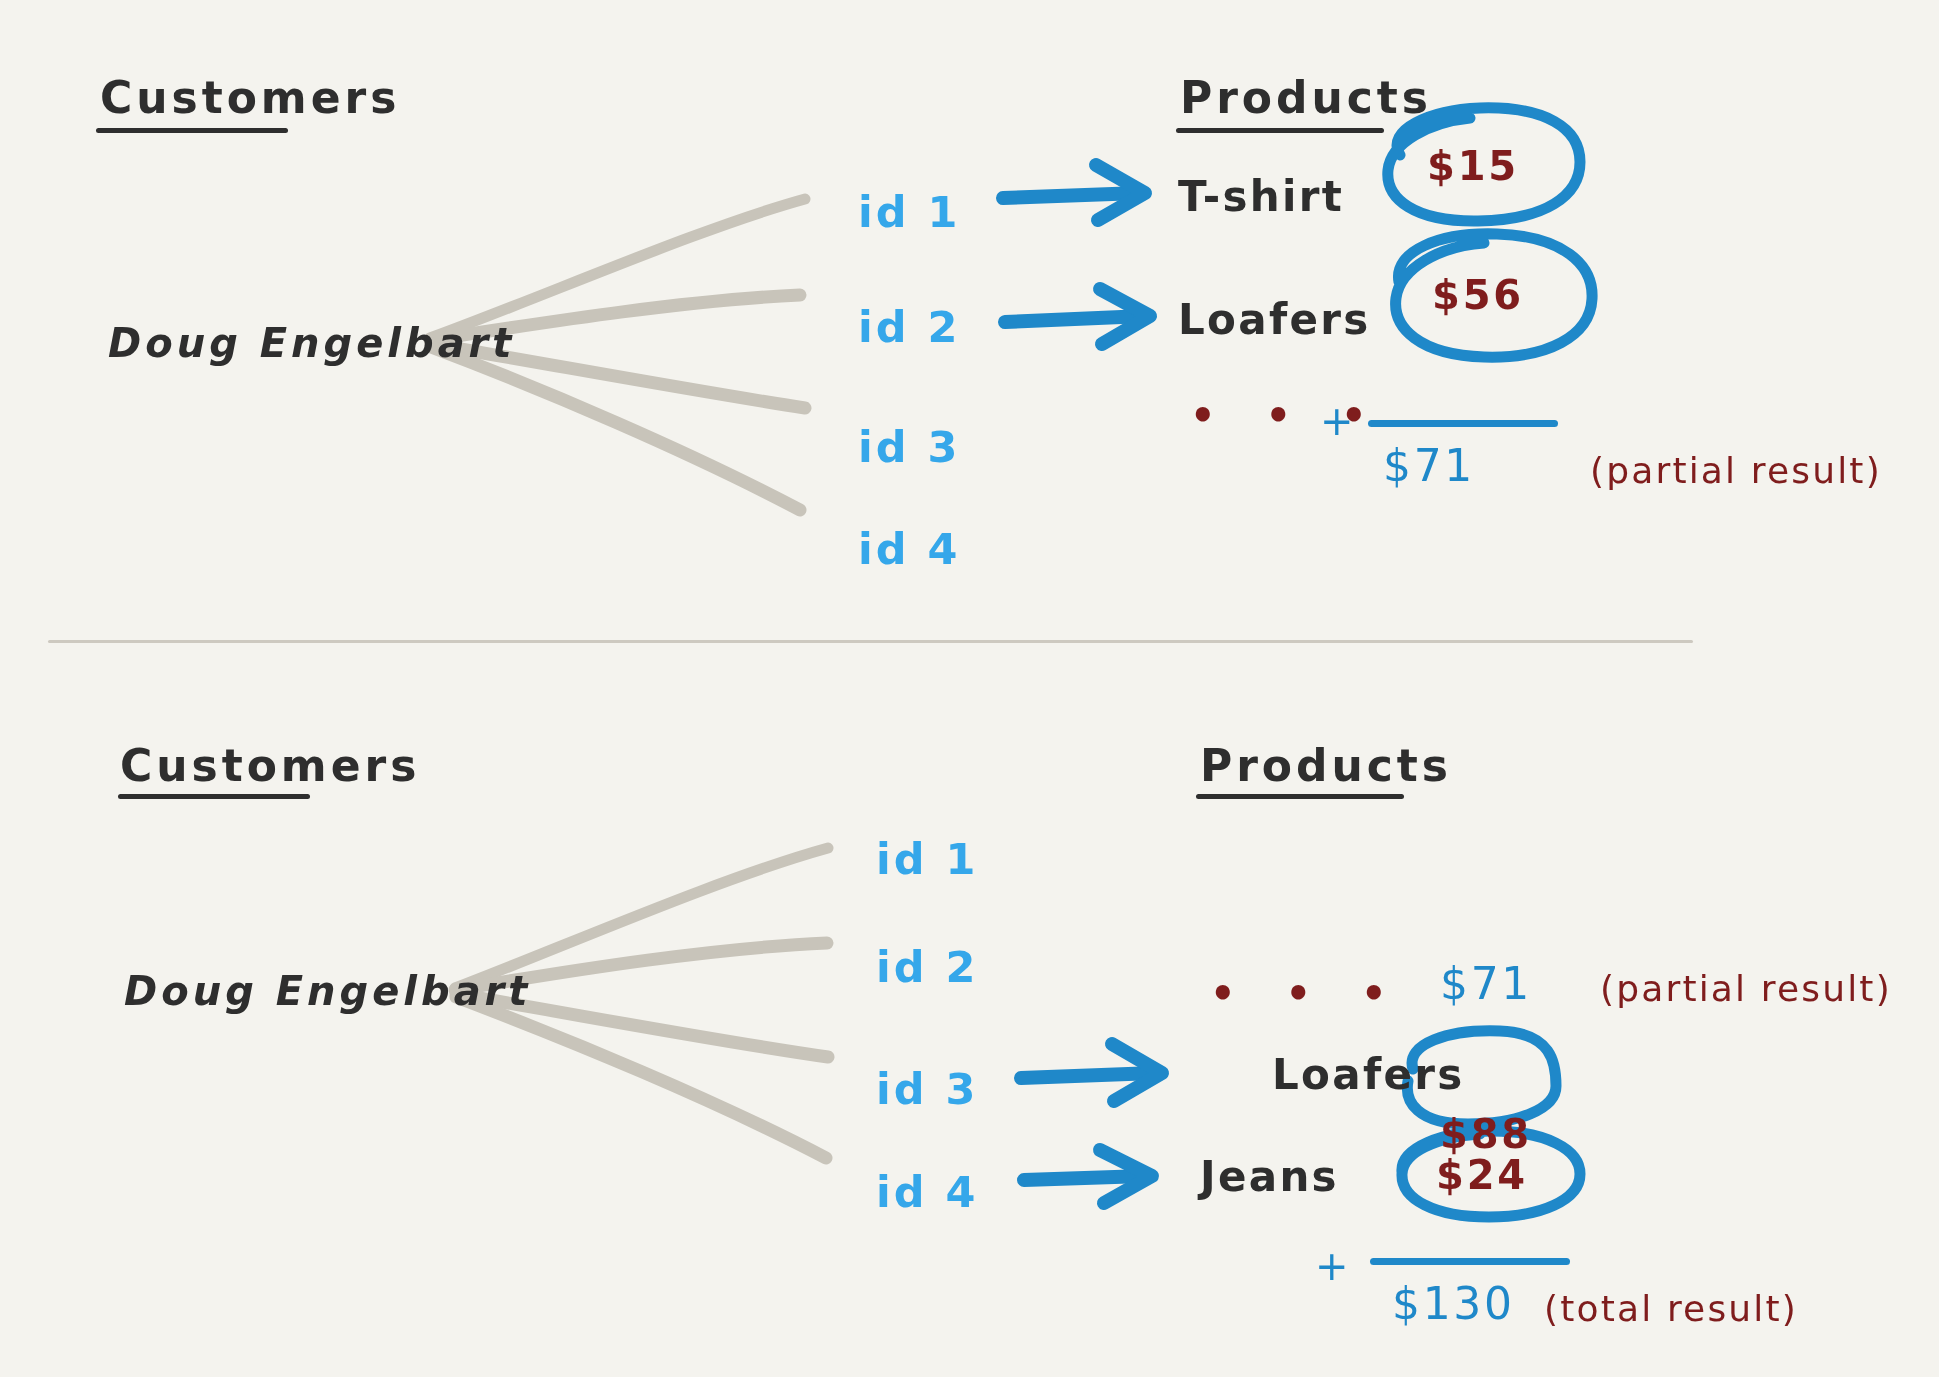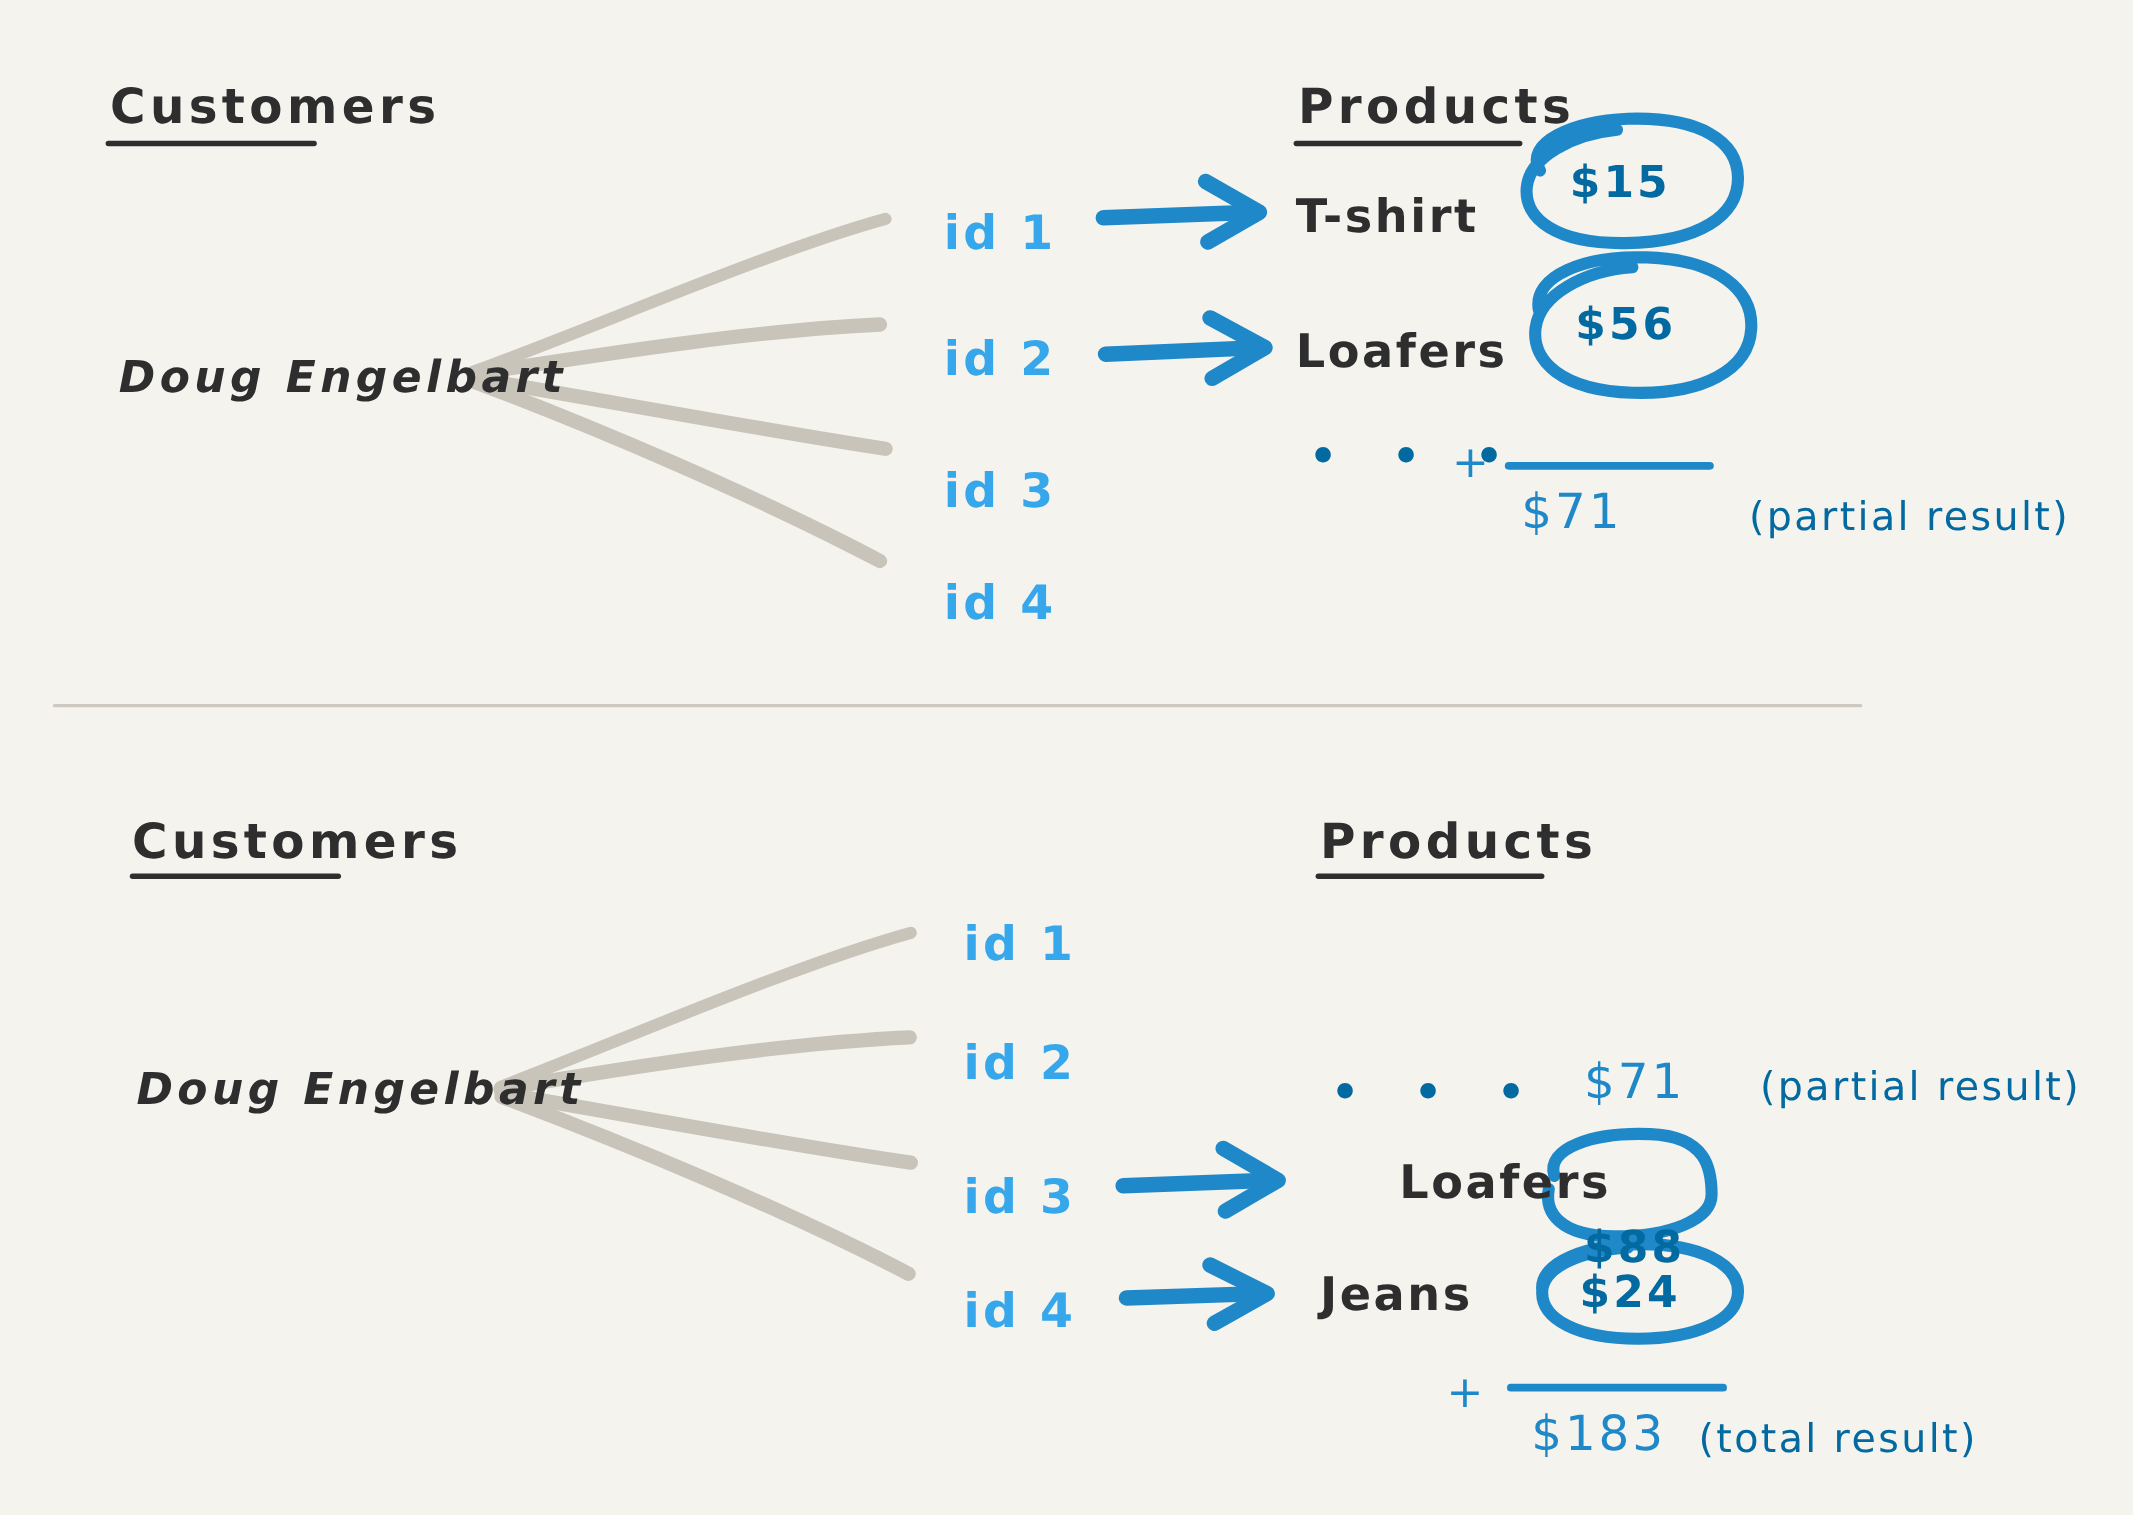--- a/index.html
+++ b/index.html
@@ -20,21 +20,21 @@
   .hand {
     font-family: "DejaVu Sans", sans-serif;
     font-weight: 600;
     letter-spacing: 0.06em;
     white-space: nowrap;
     position: absolute;
   }
   .ink-dark  { color: #2e2e2e; }
   .ink-blue  { color: #1f88c9; }
   .ink-lblue { color: #35a7ea; }
-  .ink-gray  { color: #0369a1; }
+  .ink-gray  { color: #7f1d1d; }
 
   .heading {
     font-size: 44px;
     font-weight: 600;
     letter-spacing: 0.09em;
   }
   .heading-underline {
     position: absolute;
     height: 5px;
     background: #2e2e2e;
@@ -184,16 +184,16 @@
   <div class="hand note ink-gray" style="left:1600px; top:968px;">(partial result)</div>
 
   <div class="hand product-name ink-dark" style="left:1272px; top:1050px;">Loafers</div>
   <div class="hand price ink-gray" style="left:1440px; top:1111px;">$88</div>
 
   <div class="hand product-name ink-dark" style="left:1200px; top:1152px;">Jeans</div>
   <div class="hand price ink-gray" style="left:1436px; top:1152px;">$24</div>
 
   <div class="hand plus-sign ink-blue" style="left:1315px; top:1243px;">+</div>
   <div class="sum-rule" style="left:1370px; top:1258px; width:200px;"></div>
-  <div class="hand sum-value ink-blue" style="left:1392px; top:1278px;">$183</div>
+  <div class="hand sum-value ink-blue" style="left:1392px; top:1278px;">$130</div>
   <div class="hand note ink-gray" style="left:1544px; top:1288px;">(total result)</div>
 
 </div>
 
 </body></html>

